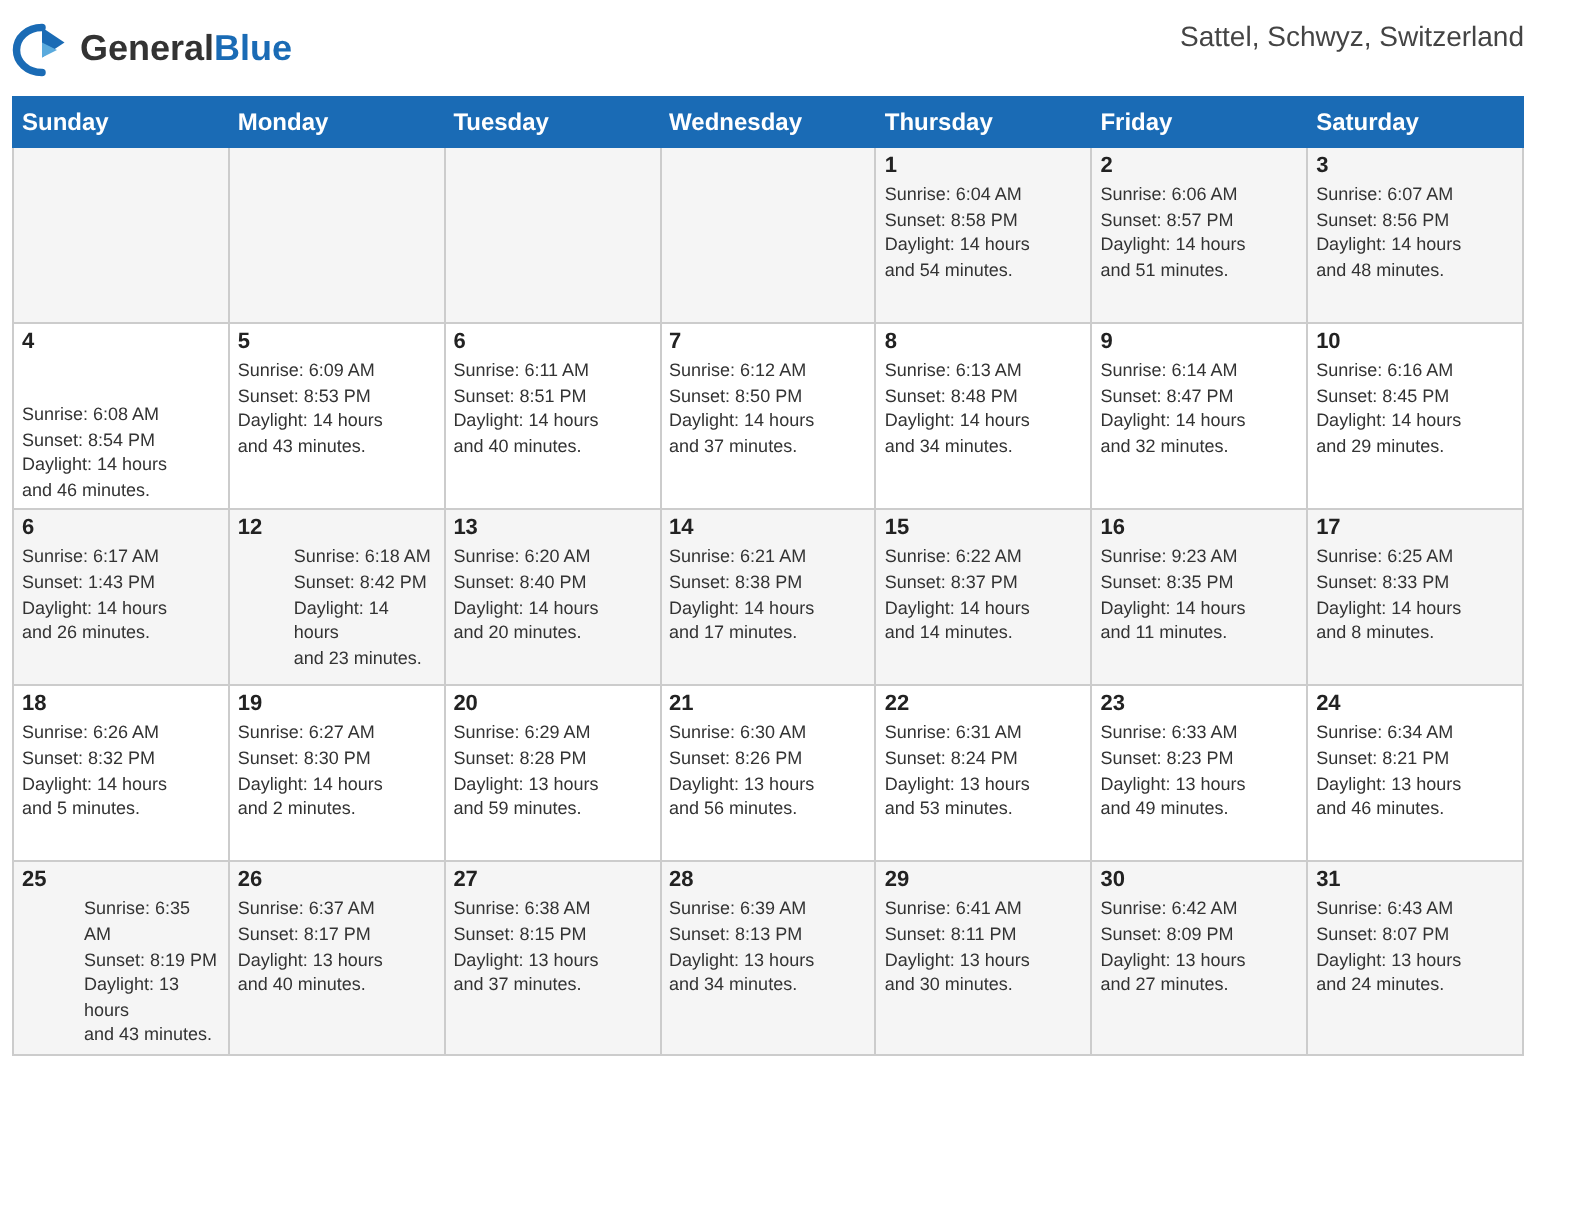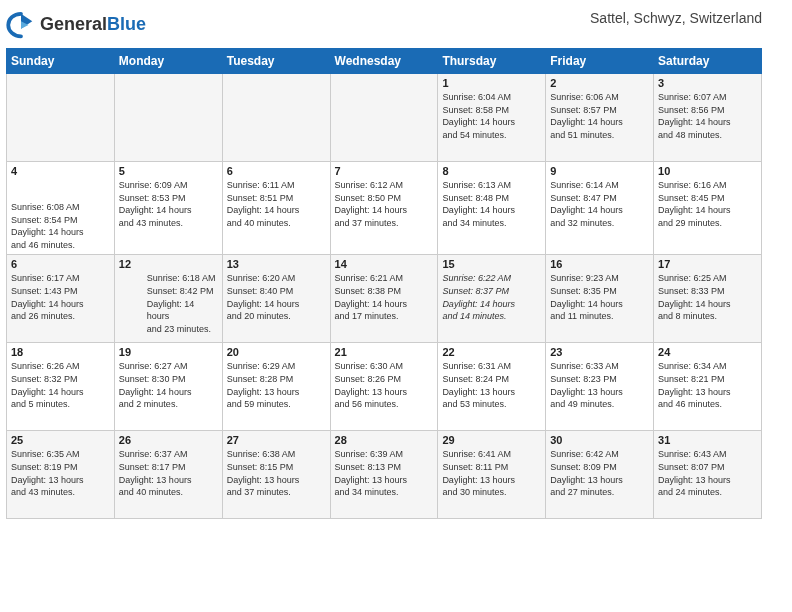--- a/index.html
+++ b/index.html
@@ -228,21 +228,21 @@
           </td>
           <td>
             <span class="day-number">14</span>
             <div class="day-info" style="white-space: pre-line;">Sunrise: 6:21 AM
 Sunset: 8:38 PM
 Daylight: 14 hours
 and 17 minutes.</div>
           </td>
           <td>
             <span class="day-number">15</span>
-            <div class="day-info" style="white-space: pre-line; font-style: italic;">Sunrise: 6:22 AM
+            <div class="day-info" style="white-space: pre-line;">Sunrise: 6:22 AM
 Sunset: 8:37 PM
 Daylight: 14 hours
 and 14 minutes.</div>
           </td>
           <td>
             <span class="day-number">16</span>
             <div class="day-info" style="white-space: pre-line;">Sunrise: 9:23 AM
 Sunset: 8:35 PM
 Daylight: 14 hours
 and 11 minutes.</div>
@@ -302,21 +302,21 @@
             <span class="day-number">24</span>
             <div class="day-info" style="white-space: pre-line;">Sunrise: 6:34 AM
 Sunset: 8:21 PM
 Daylight: 13 hours
 and 46 minutes.</div>
           </td>
         </tr>
         <tr>
           <td>
             <span class="day-number">25</span>
-            <div class="day-info" style="white-space: pre-line;">Sunrise: 6:35 AM
+            <div class="day-info" style="white-space: pre-line; margin-left: 31px;">Sunrise: 6:35 AM
 Sunset: 8:19 PM
 Daylight: 13 hours
 and 43 minutes.</div>
           </td>
           <td>
             <span class="day-number">26</span>
             <div class="day-info" style="white-space: pre-line;">Sunrise: 6:37 AM
 Sunset: 8:17 PM
 Daylight: 13 hours
 and 40 minutes.</div>

